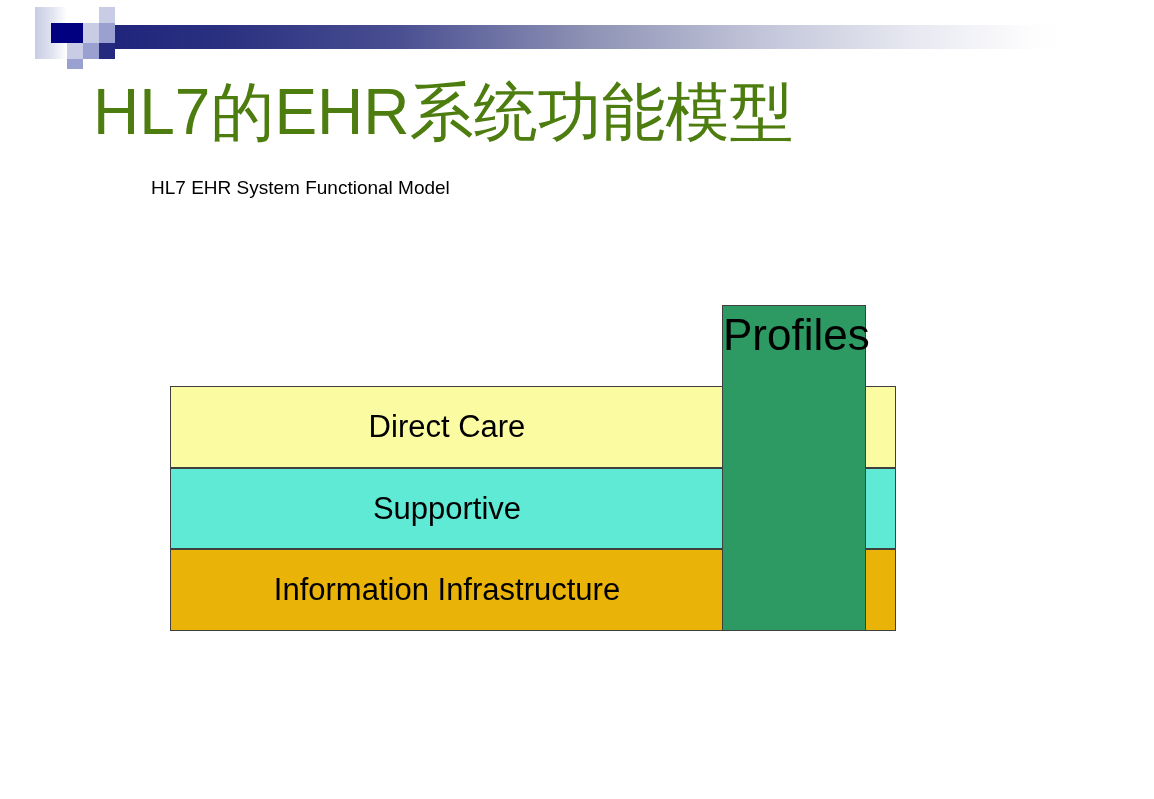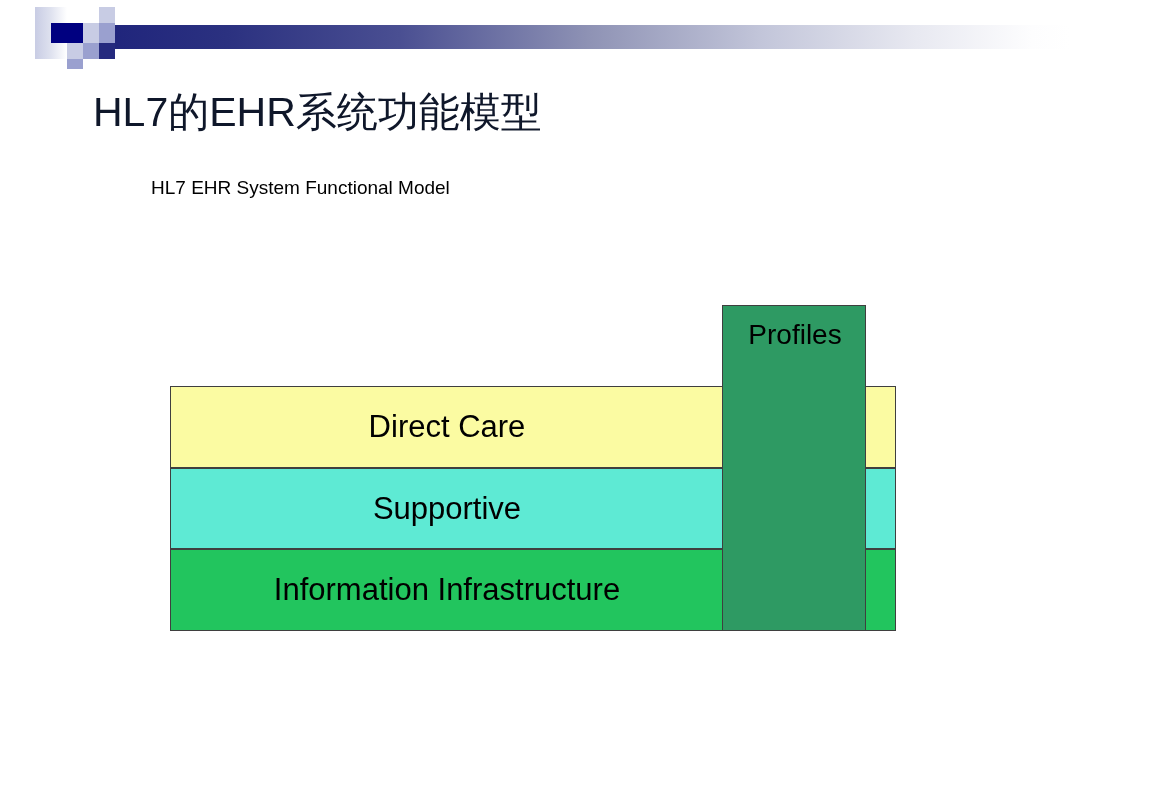--- a/index.html
+++ b/index.html
@@ -41,26 +41,26 @@
   }
   .motif-cell {
     position: absolute;
   }
 
   
   #slide-title {
     position: absolute;
     left: 93px;
     top: 82px;
-    font-size: 41px;
+    font-size: 64px;
     line-height: 60px;
     font-weight: normal;
     letter-spacing: 0px;
     white-space: nowrap;
-    color: #0f172a;
+    color: #4d7c0f;
   }
   #slide-subtitle {
     position: absolute;
     left: 151px;
     top: 171px;
     font-size: 19px;
     line-height: 34px;
     font-weight: normal;
     white-space: nowrap;
     color: #000000;
@@ -97,39 +97,39 @@
     background: #fbfba2;
   }
   #layer-supportive {
     top: 468px;
     height: 81px;
     background: #5eead4;
   }
   #layer-information-infrastructure {
     top: 549px;
     height: 82px;
-    background: #22c55e;
+    background: #eab308;
   }
   #profiles-column {
     position: absolute;
     left: 722px;
     top: 305px;
     width: 144px;
     height: 326px;
     background: #2e9a63;
     border: 1.5px solid #3f3f3f;
     box-sizing: border-box;
   }
   #profiles-label {
     position: absolute;
     left: 0;
     top: 10px;
     width: 144px;
     text-align: center;
-    font-size: 28px;
+    font-size: 44px;
     line-height: 38px;
     color: #000000;
     white-space: nowrap;
   }
 </style>
 </head>
 <body>
 
 <div id="header-decoration">
   <div class="gradient-bar"></div>

